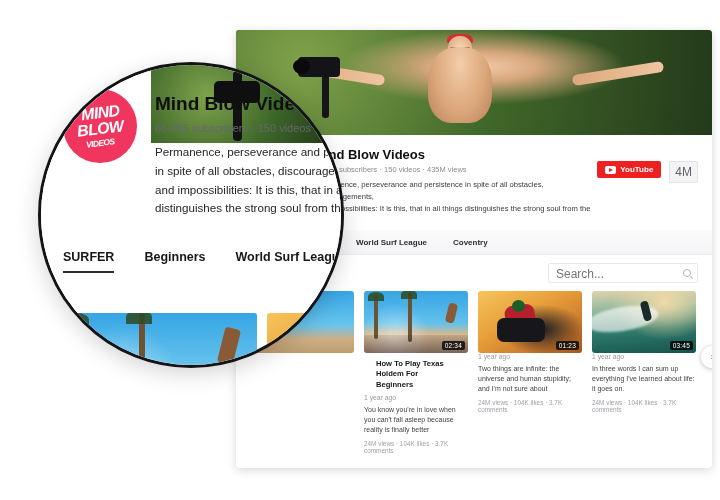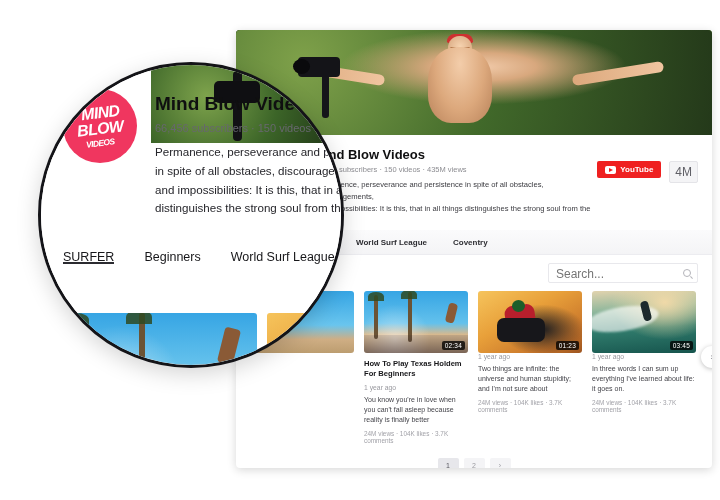--- a/index.html
+++ b/index.html
@@ -107,21 +107,21 @@
 
   .grid{display:flex;gap:10px;padding:2px 14px 0;}
   .card{width:104px;flex:none;}
   .thumb{
     position:relative;width:104px;height:62px;border-radius:3px;overflow:hidden;background:#cfcfd4;
   }
   .dur{
     position:absolute;right:3px;bottom:3px;background:rgba(0,0,0,.78);color:#fff;
     font-size:6.5px;padding:1px 3px;border-radius:2px;letter-spacing:.2px;
   }
-  .c-title{font-size:7.6px;font-weight:bold;color:#17171a;line-height:1.35;margin:6px 0 4px;}
+  .c-title{font-size:7.6px;font-weight:bold;color:#17171a;line-height:1.35;margin:6px 12px 4px;}
   .c-age{font-size:6.8px;color:#9a9aa0;margin-bottom:4px;}
   .c-desc{font-size:7px;color:#44444a;line-height:1.45;margin-bottom:5px;}
   .c-stats{font-size:6.4px;color:#a2a2a8;}
 
   
   .t-beach{background:
       radial-gradient(circle at 30% 78%, rgba(255,255,255,.5), rgba(255,255,255,0) 40%),
       linear-gradient(180deg,#36a5e4 0%,#63c1ec 52%,#d6b98f 70%,#c7a778 100%);}
   .t-beach .palm{position:absolute;width:4px;background:#6b5334;border-radius:2px;}
   .t-beach .frond{position:absolute;width:16px;height:9px;background:#2e4a22;border-radius:50% 50% 0 0;opacity:.85;}
@@ -174,21 +174,21 @@
   .lp-ava .lg{
     position:absolute;inset:0;display:flex;flex-direction:column;align-items:center;justify-content:center;
     color:#fff;font-weight:bold;font-style:italic;line-height:.98;letter-spacing:-.6px;
   }
   .lp-ava .lg b{font-size:16px;transform:rotate(-7deg);}
   .lp-ava .lg i{font-size:8.5px;transform:rotate(-7deg);margin-top:2px;}
   .lp-name{font-size:19px;font-weight:bold;color:#0f0f10;margin:4px 0 7px;white-space:nowrap;}
   .lp-stats{font-size:11px;color:#67676e;margin-bottom:9px;white-space:nowrap;}
   .lp-desc{font-size:11.6px;color:#26262b;line-height:1.62;width:230px;}
   .lp-tabs{position:absolute;left:22px;top:185px;display:flex;gap:30px;}
-  .lp-tab{font-size:12.5px;font-weight:normal;color:#17171a;white-space:nowrap;position:relative;}
+  .lp-tab{font-size:12.5px;font-weight:bold;color:#17171a;white-space:nowrap;position:relative;padding-bottom:9px;}
   .lp-tab.on::after{content:"";position:absolute;left:0;right:0;bottom:0;height:2.5px;background:#2b2b30;}
   .lp-thumb{
     position:absolute;left:20px;top:248px;width:196px;height:96px;border-radius:3px;overflow:hidden;
   }
   .lp-thumb2{position:absolute;left:226px;top:248px;width:150px;height:96px;border-radius:3px;overflow:hidden;}
   .lp-band{position:absolute;left:0;top:78px;width:300px;height:107px;background:#fff;}
   .lp-band2{position:absolute;left:0;top:185px;width:300px;height:63px;background:#fff;}
   .lp-banner{
     position:absolute;left:108px;top:0;width:192px;height:78px;
     background:radial-gradient(circle at 30% 40%,#7ea34c 0%,#3c6528 50%,#1e3315 100%);

